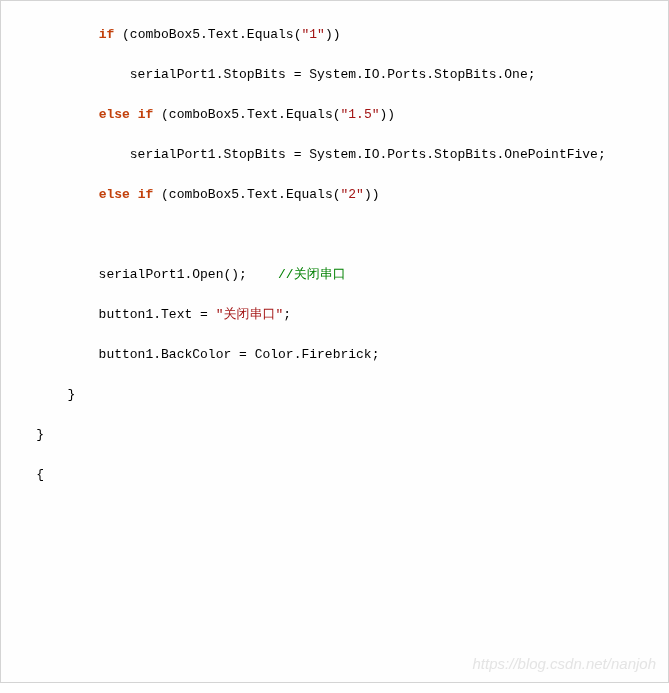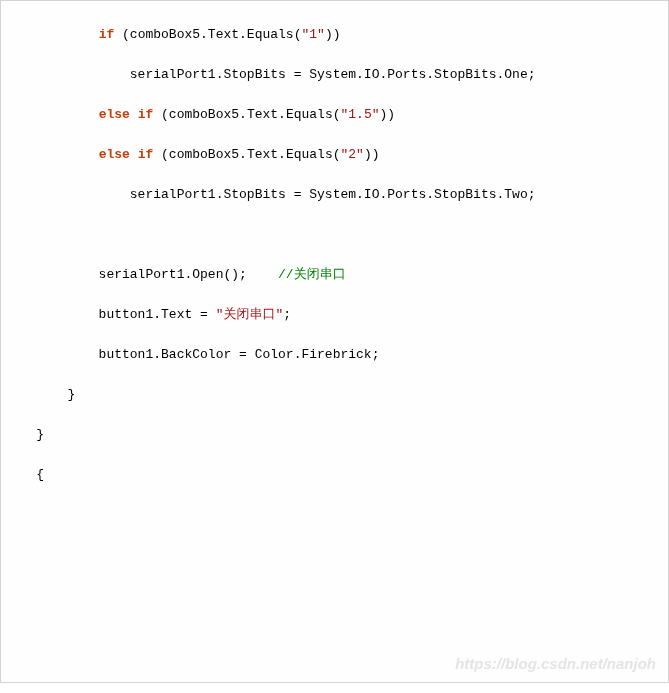--- a/index.html
+++ b/index.html
@@ -33,32 +33,31 @@
   .cmt { color: #008000; }
   .watermark {
     position: absolute;
     right: 12px;
     bottom: 8px;
     color: #e4e4e4;
     font-family: Arial, sans-serif;
     font-size: 15px;
     font-style: italic;
     pointer-events: none;
-    font-weight: bold;
   }
 </style>
 </head>
 <body>
 
 <div class="code-container">
 <span class="line">            <span class="kw">if</span><span> (comboBox5.Text.Equals(</span><span class="str">"1"</span><span>))</span></span>
 <span class="line">                serialPort1.StopBits = System.IO.Ports.StopBits.One;</span>
 <span class="line">            <span class="kw">else</span><span> </span><span class="kw">if</span><span> (comboBox5.Text.Equals(</span><span class="str">"1.5"</span><span>))</span></span>
+<span class="line">                serialPort1.StopBits = System.IO.Ports.StopBits.OnePointFive;</span>
 <span class="line">            <span class="kw">else</span><span> </span><span class="kw">if</span><span> (comboBox5.Text.Equals(</span><span class="str">"2"</span><span>))</span></span>
-<span class="line">                serialPort1.StopBits = System.IO.Ports.StopBits.Two;</span>
 <span class="line"> </span>
 <span class="line"><span>            serialPort1.Open();    </span><span class="cmt">//关闭串口</span></span>
 <span class="line"><span>            button1.Text = </span><span class="str">"关闭串口"</span><span>;</span></span>
 <span class="line">            button1.BackColor = Color.Firebrick;</span>
 <span class="line">        }</span>
 <span class="line">    }</span>
 <span class="line">    {</span>
 <span class="line"> </span>
 
 

